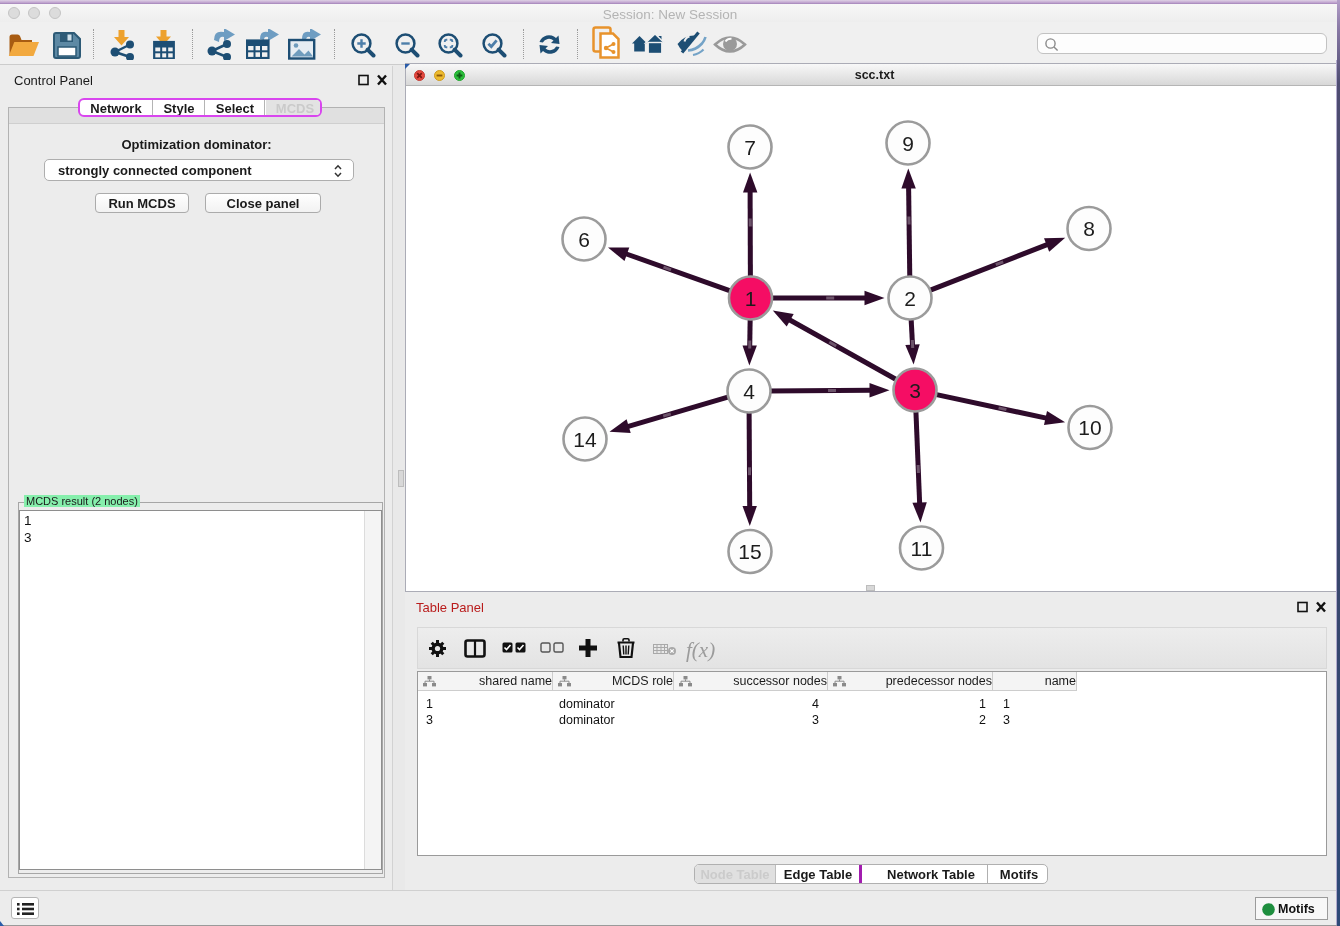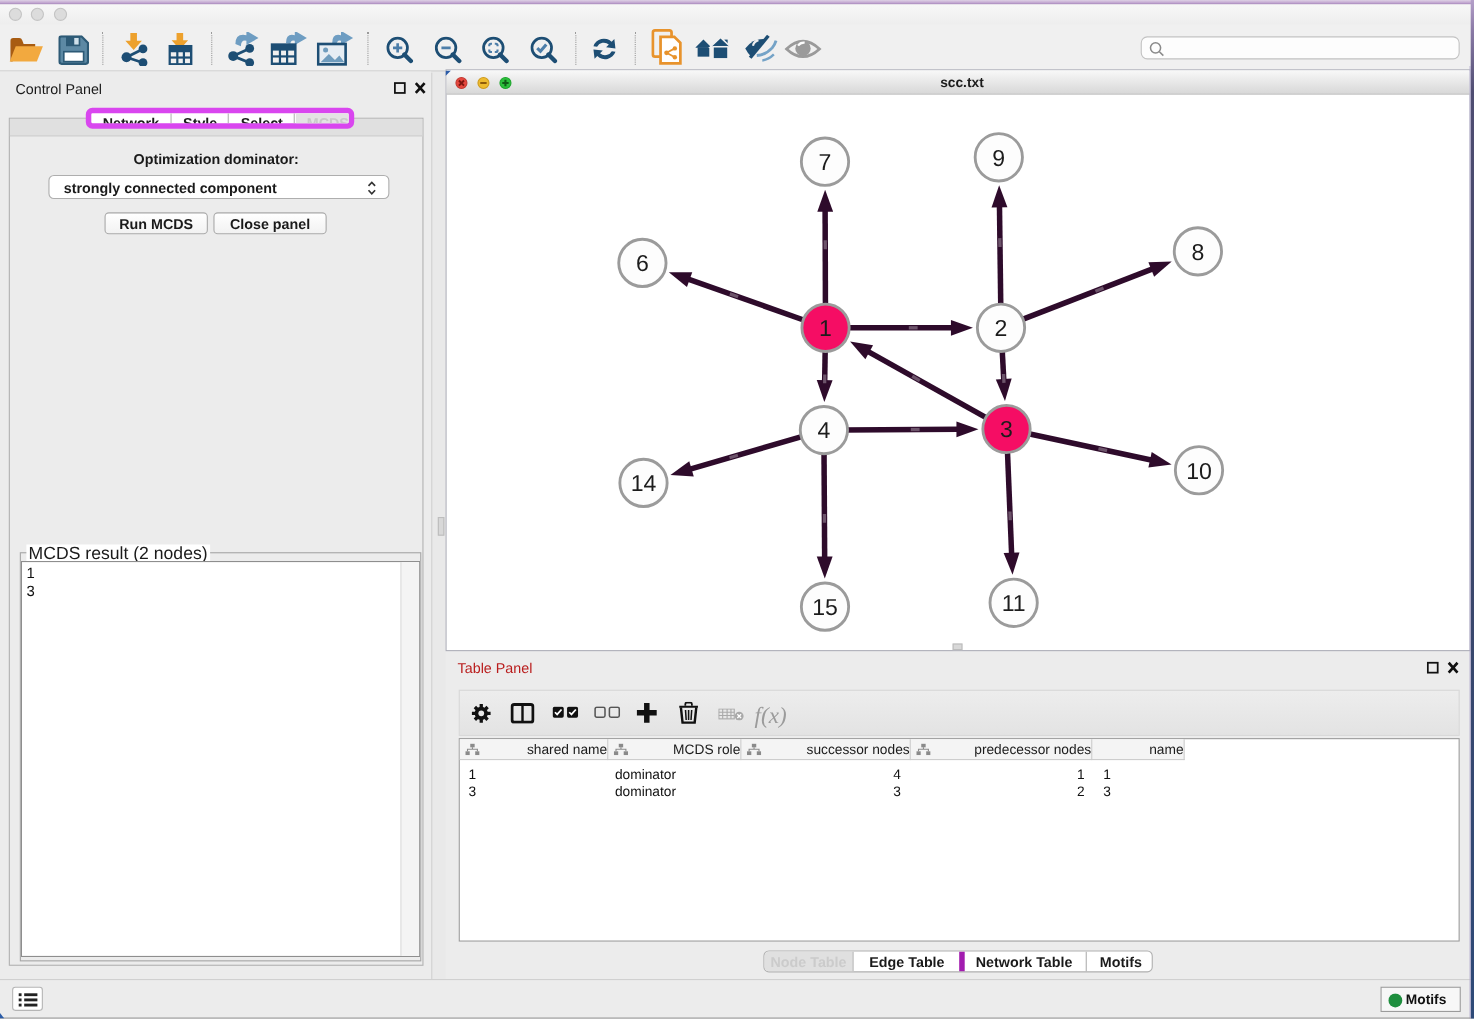--- a/index.html
+++ b/index.html
@@ -9,26 +9,26 @@
 .tl{position:absolute;width:12px;height:12px;border-radius:50%;background:#dcdcdc;border:1px solid #c4c4c4;top:3px}
 #apptitle{position:absolute;top:3px;width:100%;text-align:center;font-size:13.5px;color:#b4b4b4}
 #toolbar{position:absolute;left:0;top:22px;width:1340px;height:43px;background:#f0f0f0;border-bottom:1px solid #cccccc}
 .sep{position:absolute;top:7px;height:30px;width:0;border-left:1px dotted #9a9a9a}
 #searchbox{position:absolute;left:1037px;top:33px;width:290px;height:21px;background:#fdfdfd;border:1px solid #c2c2c2;border-radius:6px}
 #searchbox svg{position:absolute;left:6px;top:3px}
 
 #cp-title{position:absolute;left:14px;top:73px;font-size:13px;color:#1a1a1a}
 #cp-box{position:absolute;left:8px;top:107px;width:377px;height:771px;border:1px solid #b2b2b2;background:#ececec}
 #cp-strip{position:absolute;left:9px;top:108px;width:375px;height:16px;background:#e0e0e0;border-bottom:1px solid #cfcfcf}
-.tabwrap{position:absolute;left:78px;top:98px;width:244px;height:19px;background:#fff;border:5px solid #d946ef;border-radius:6px;overflow:hidden}.tab{position:absolute;top:0;height:19px;font-size:13px;font-weight:bold;color:#1a1a1a;text-align:center;line-height:18px;border-right:1px solid #b4b4b4}
+.tabwrap{position:absolute;left:78px;top:98px;width:244px;height:19px;background:#fff;border:2px solid #d946ef;border-radius:6px;overflow:hidden}.tab{position:absolute;top:0;height:19px;font-size:13px;font-weight:bold;color:#1a1a1a;text-align:center;line-height:18px;border-right:1px solid #b4b4b4}
 #opt-label{position:absolute;left:9px;top:137px;width:375px;text-align:center;font-size:13px;font-weight:bold;color:#1a1a1a}
 #opt-select{position:absolute;left:44px;top:159px;width:310px;height:22px;background:#fff;border:1px solid #aeaeae;border-radius:5px;font-size:13px;font-weight:bold;color:#1a1a1a;line-height:21px;padding-left:13px}
 .btn{position:absolute;top:193px;height:20px;background:linear-gradient(#ffffff,#f2f2f2);border:1px solid #ababab;border-radius:4px;font-size:13px;font-weight:bold;color:#1a1a1a;text-align:center;line-height:19px}
 #fieldset{position:absolute;left:18px;top:502px;width:365px;height:372px;border:1px solid #a6a6a6}
-#fieldset-legend{position:absolute;left:24px;top:495px;background:#ffffff;padding:0 2px;font-size:16px;color:#1a1a1a}
+#fieldset-legend{position:absolute;left:24px;top:495px;background:#86efac;padding:0 2px;font-size:11px;color:#1a1a1a}
 #mcds-text{position:absolute;left:19px;top:510px;width:363px;height:360px;background:#fff;border:1px solid #8e8e8e;font-size:13.5px;color:#111}
 #mcds-scroll{position:absolute;left:364px;top:511px;width:17px;height:358px;background:#f4f4f4;border-left:1px solid #dcdcdc}
 #cp-divider{position:absolute;left:392px;top:66px;width:1px;height:824px;background:#d2d2d2}
 
 #netwin{position:absolute;left:405px;top:63px;width:932px;height:529px;border:1px solid #abacb6;background:#fff}
 #nettitle{position:absolute;left:406px;top:64px;width:930px;height:22px;background:linear-gradient(#f8f8f8,#d8d8d8);border-bottom:1px solid #b5b5b5}
 #nettitle .t{position:absolute;width:100%;text-align:center;top:4px;padding-left:7px;font-size:12.5px;font-weight:bold;color:#1c1c1c}
 .mac{position:absolute;top:6px;width:11px;height:11px;border-radius:50%}
 
 #tp-title{position:absolute;left:416px;top:600px;font-size:13px;color:#b91c1c}
@@ -41,20 +41,21 @@
 
 #statusbar{position:absolute;left:0;top:890px;width:1340px;height:36px;background:#ececec;border-top:1px solid #d0d0d0}
 #listbtn{position:absolute;left:11px;top:897px;width:28px;height:22px;background:#fff;border:1px solid #b5b5b5;border-radius:3px}
 #membtn{position:absolute;left:1255px;top:897px;width:73px;height:23px;background:#f7f7f7;border:1px solid #9b9b9b;font-size:13px;font-weight:bold;color:#111}
 </style></head><body>
 <div id="topstrip"></div>
 <div id="titlebar">
 <div class="tl" style="left:8px"></div>
     <div class="tl" style="left:28px"></div>
     <div class="tl" style="left:49px"></div>
+<div id="apptitle">Session: New Session</div>
 </div>
 <div id="toolbar">
     <div class="sep" style="left:93px"></div>
     <div class="sep" style="left:192px"></div>
     <div class="sep" style="left:334px"></div>
     <div class="sep" style="left:523px"></div>
     <div class="sep" style="left:577px"></div>
     <svg class="abs" style="left:8px;top:9px" width="34" height="28">
 <path d="M1.5 25 L1.5 6 Q1.5 3.5 4 3.5 L9.5 3.5 Q11.5 3.5 12.2 5.5 L13.5 9 L24 9 L24 14 L6 14 L3.5 25 Z" fill="#a85c12"></path>
 <path d="M0.8 25 L6.3 11 L31 11 L25.5 25 Z" fill="#f2a93f"></path>
@@ -181,21 +182,21 @@
 <div class="tab" style="left:74px;width:51px">Style</div>
 <div class="tab" style="left:126px;width:59px">Select</div>
 <div class="tab" style="left:186px;width:58px;background:#e3e3e3;color:#cacaca;border-right:none">MCDS</div>
 </div>
 <div id="opt-label">Optimization dominator:</div>
 <div id="opt-select">strongly connected component<svg width="10" height="14" style="position:absolute;right:10px;top:4px" viewBox="0 0 10 14">
       <path d="M2 5 L5 1.8 L8 5" fill="none" stroke="#333" stroke-width="1.5"></path>
       <path d="M2 9 L5 12.2 L8 9" fill="none" stroke="#333" stroke-width="1.5"></path>
     </svg></div>
 <div class="btn" style="left:95px;width:94px">Run MCDS</div>
-<div class="btn" style="left:194px;width:103px">Close panel</div>
+<div class="btn" style="left:205px;width:116px">Close panel</div>
 <div id="fieldset"></div>
 <div id="fieldset-legend">MCDS result (2 nodes)</div>
 <div id="mcds-text">
     <div style="padding:2px 0 0 4px;line-height:16.5px">1<br>3</div>
   </div>
 <div id="mcds-scroll"></div>
 <div id="cp-divider"></div>
 <div id="netwin"></div>
 <div id="nettitle">
 <div class="mac" style="left:8px;background:#e6483e;border:1px solid #c33a32">
@@ -378,21 +379,21 @@
 <div class="cell" style="left:719px;top:697px;width:100px;text-align:right">4</div>
 <div class="cell" style="left:886px;top:697px;width:100px;text-align:right">1</div>
 <div class="cell" style="left:1003px;top:697px">1</div>
 <div class="cell" style="left:426px;top:713px">3</div>
 <div class="cell" style="left:559px;top:713px">dominator</div>
 <div class="cell" style="left:719px;top:713px;width:100px;text-align:right">3</div>
 <div class="cell" style="left:886px;top:713px;width:100px;text-align:right">2</div>
 <div class="cell" style="left:1003px;top:713px">3</div>
 <div style="position:absolute;left:694px;top:864px;width:354px;height:20px;background:#fff;border:1px solid #b0b0b0;border-radius:5px;overflow:hidden">
     <div class="btab" style="left:0;width:81px;background:#e0e0e0;color:#cbcbcb;border-right:1px solid #bdbdbd">Node Table</div>
-    <div class="btab" style="left:82px;width:100px;border-right:5px solid #a21caf">Edge Table</div>
+    <div class="btab" style="left:82px;width:85px;border-right:3px solid #a21caf">Edge Table</div>
     <div class="btab" style="left:180px;width:113px;border-right:1px solid #b0b0b0">Network Table</div>
     <div class="btab" style="left:294px;width:60px">Motifs</div>
   </div>
 <div id="statusbar"></div>
 <div id="listbtn">
     <svg width="26" height="20" style="position:absolute;left:1px;top:1px">
       <g fill="#222">
 <rect x="4" y="4" width="2.6" height="2.6"></rect>
         <rect x="4" y="8.7" width="2.6" height="2.6"></rect>
         <rect x="4" y="13.4" width="2.6" height="2.6"></rect>

